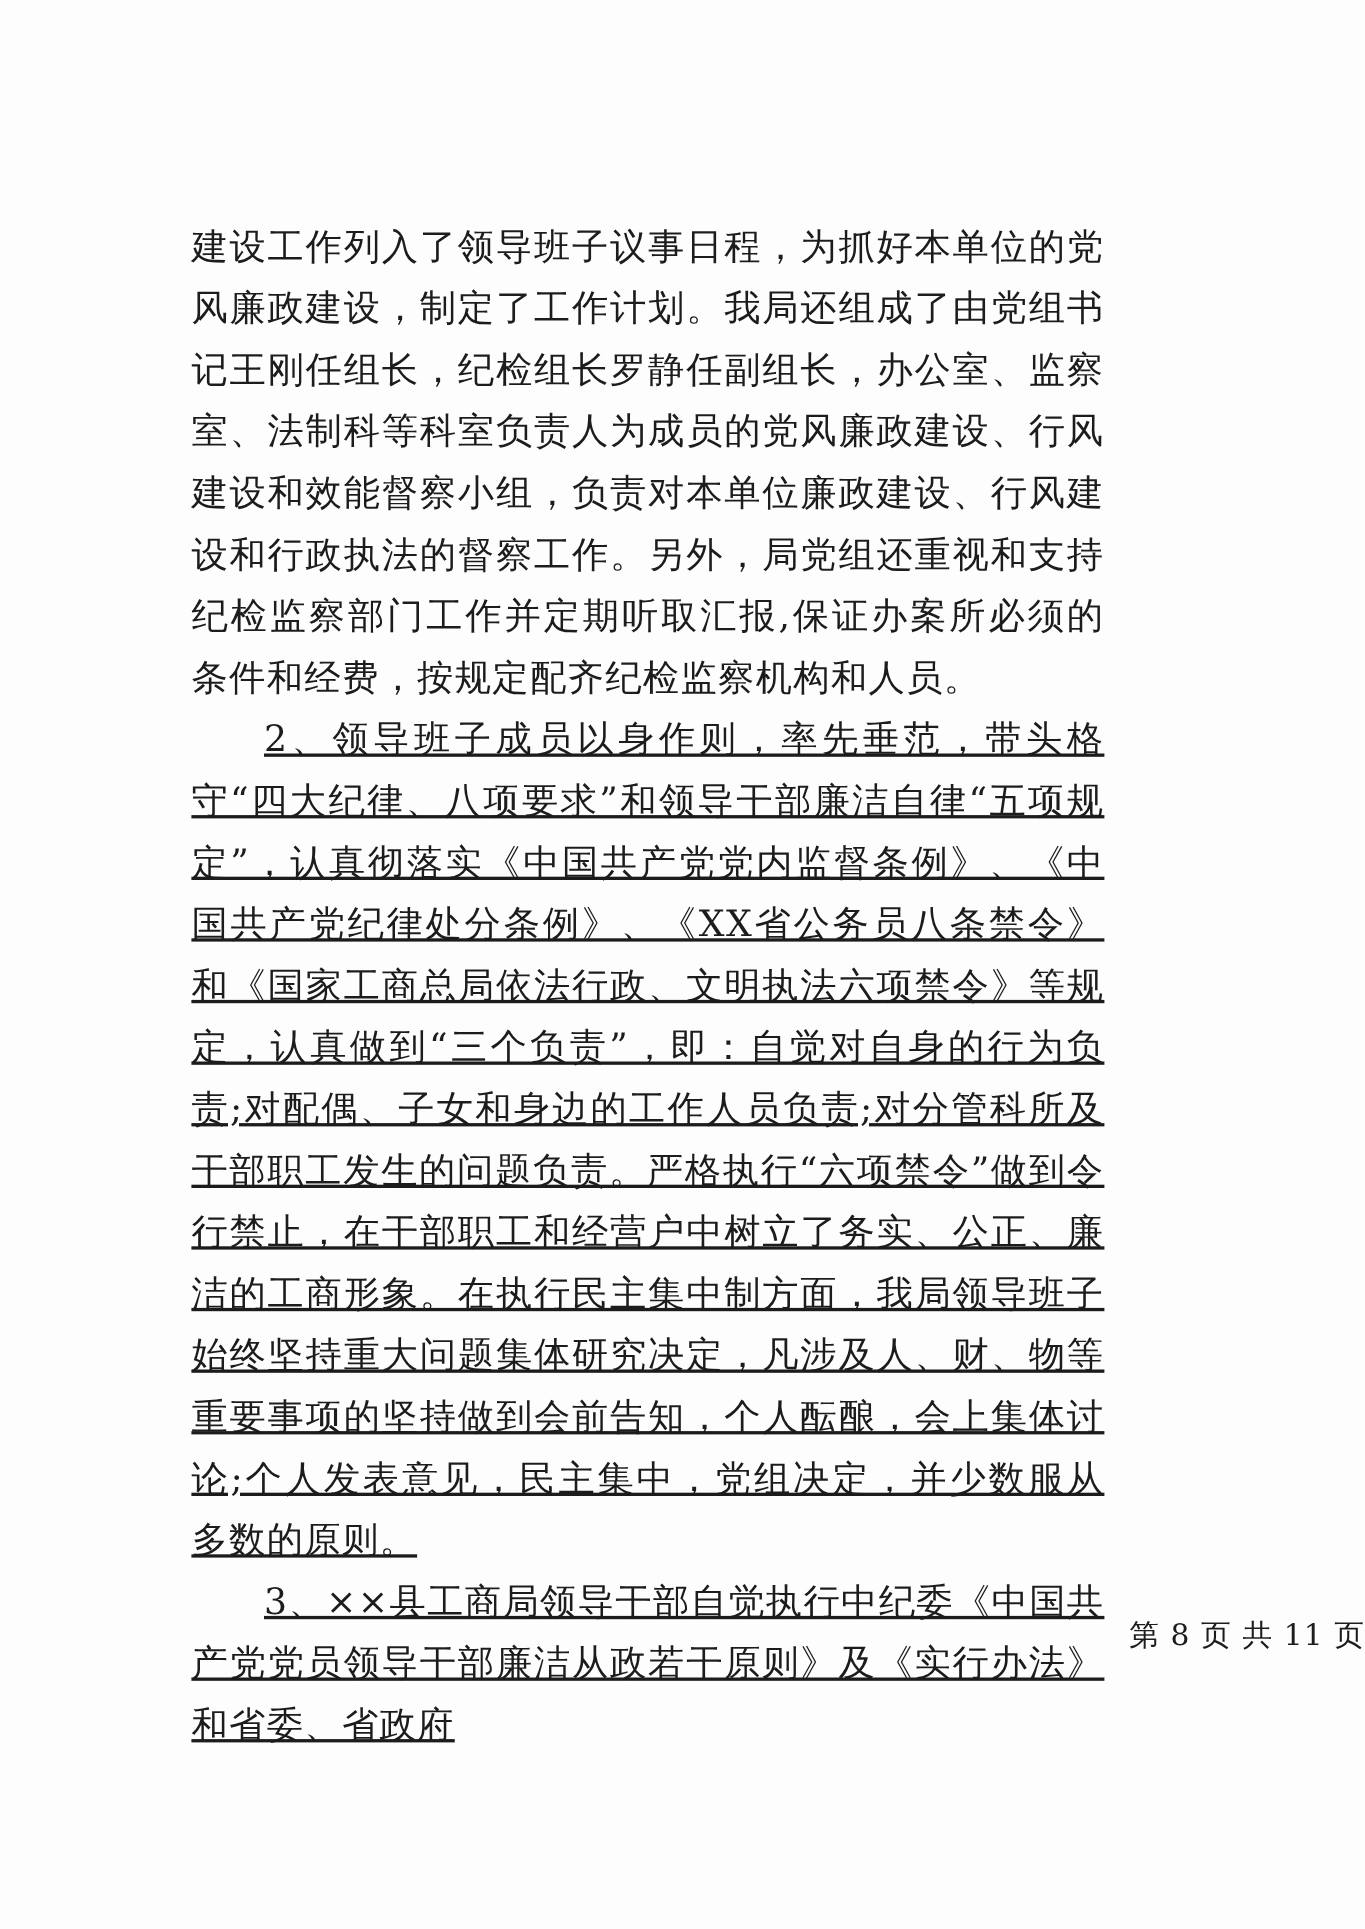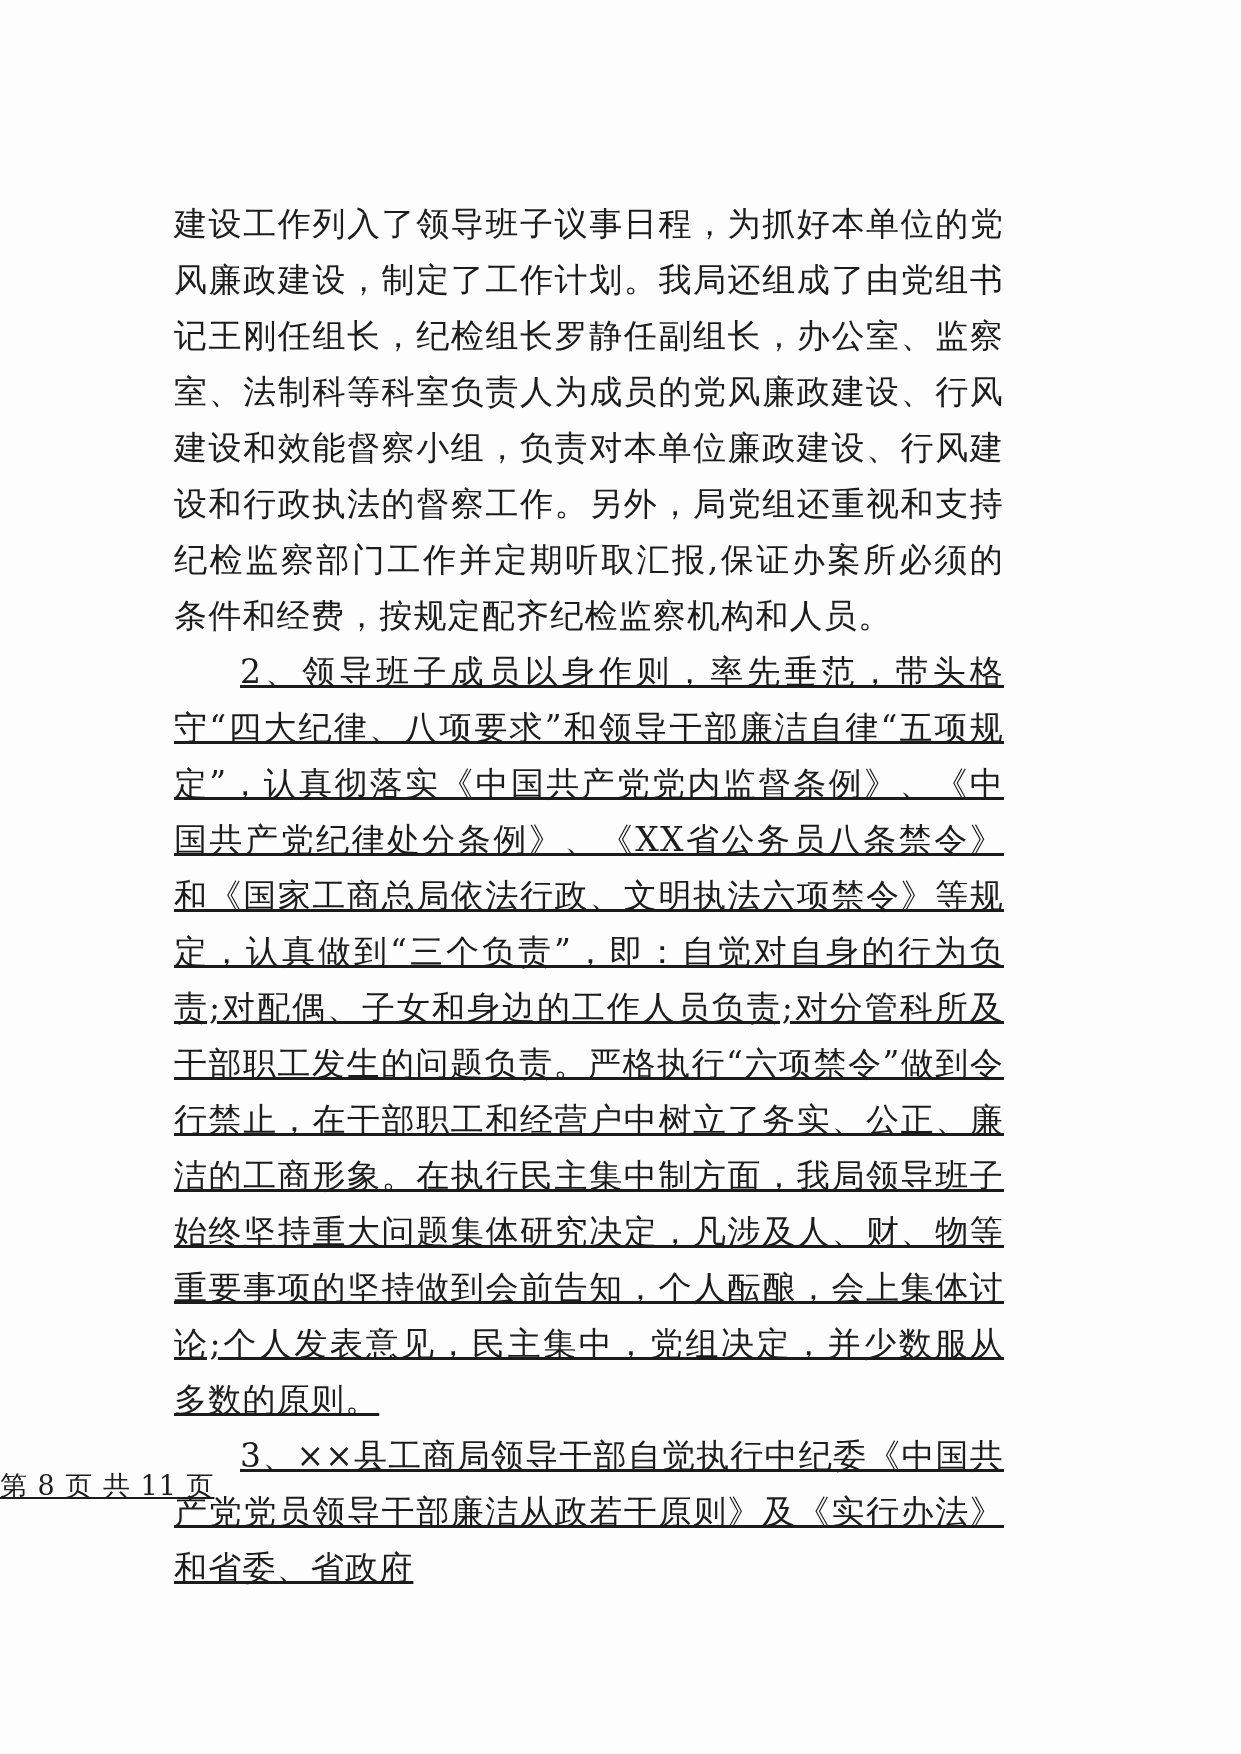--- a/index.html
+++ b/index.html
@@ -35,26 +35,25 @@
   }
   .indent {
     text-indent: 66px;
     text-decoration: underline;
   }
   .footer {
     position: absolute;
     left: 0;
     top: 1468px;
     width: 1241px;
-    text-align: left;
+    text-align: right;
     font-family: "DejaVu Serif", "Liberation Serif", serif;
     font-size: 27px;
     color: #1c1c1c;
     letter-spacing: 1px;
-    text-decoration: underline;
   }
 </style>
 </head>
 <body>
 
 <div class="page">
   <div class="content">
     <p class="para">建设工作列入了领导班子议事日程，为抓好本单位的党风廉政建设，制定了工作计划。我局还组成了由党组书记王刚任组长，纪检组长罗静任副组长，办公室、监察室、法制科等科室负责人为成员的党风廉政建设、行风建设和效能督察小组，负责对本单位廉政建设、行风建设和行政执法的督察工作。另外，局党组还重视和支持纪检监察部门工作并定期听取汇报,保证办案所必须的条件和经费，按规定配齐纪检监察机构和人员。</p>
     <p class="para indent">2、领导班子成员以身作则，率先垂范，带头格守“四大纪律、八项要求”和领导干部廉洁自律“五项规定”，认真彻落实《中国共产党党内监督条例》、《中国共产党纪律处分条例》、《XX省公务员八条禁令》和《国家工商总局依法行政、文明执法六项禁令》等规定，认真做到“三个负责”，即：自觉对自身的行为负责;对配偶、子女和身边的工作人员负责;对分管科所及干部职工发生的问题负责。严格执行“六项禁令”做到令行禁止，在干部职工和经营户中树立了务实、公正、廉洁的工商形象。在执行民主集中制方面，我局领导班子始终坚持重大问题集体研究决定，凡涉及人、财、物等重要事项的坚持做到会前告知，个人酝酿，会上集体讨论;个人发表意见，民主集中，党组决定，并少数服从多数的原则。</p>
     <p class="para indent">3、××县工商局领导干部自觉执行中纪委《中国共产党党员领导干部廉洁从政若干原则》及《实行办法》和省委、省政府</p>

